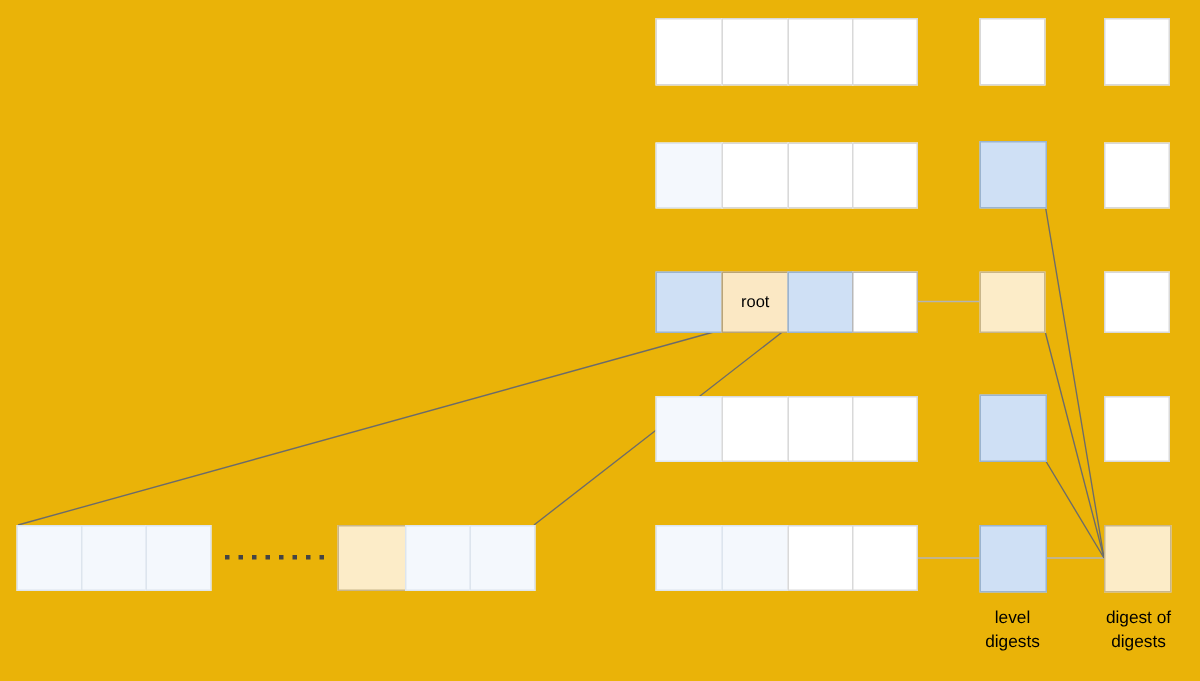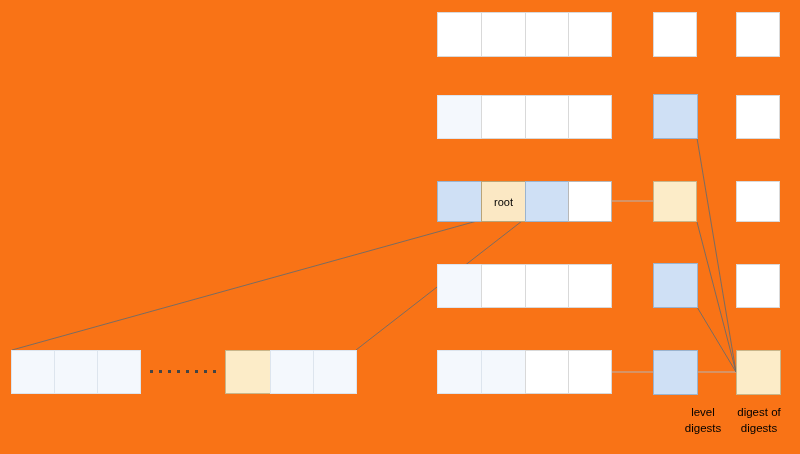--- a/index.html
+++ b/index.html
@@ -7,21 +7,21 @@
     padding: 0;
     background: #ffffff;
   }
   body {
     font-family: "Liberation Sans", sans-serif;
   }
   #stage {
     position: relative;
     width: 800px;
     height: 454px;
-    background: #f97316;
+    background: #eab308;
     overflow: hidden;
   }
   .cell {
     position: absolute;
     box-sizing: border-box;
     border: 1px solid #d9d9d9;
     background: #ffffff;
   }
   .cell.blue-light {
     background: #f4f8fd;
@@ -160,18 +160,18 @@
     <i></i>
     <i></i>
     <i></i>
     <i></i>
   </div>
 
   <div class="cell tan" style="left:225px;top:350px;width:46px;height:44px;"></div>
   <div class="cell blue-light" style="left:270px;top:350px;width:44px;height:44px;"></div>
   <div class="cell blue-light" style="left:313px;top:350px;width:44px;height:44px;"></div>
 
-  <div class="caption" style="left:663px;top:405px;width:80px;">level
+  <div class="caption" style="left:635px;top:405px;width:80px;">level
 digests</div>
   <div class="caption" style="left:718px;top:405px;width:82px;">digest of
 digests</div>
 
 </div>
 
 </body></html>

